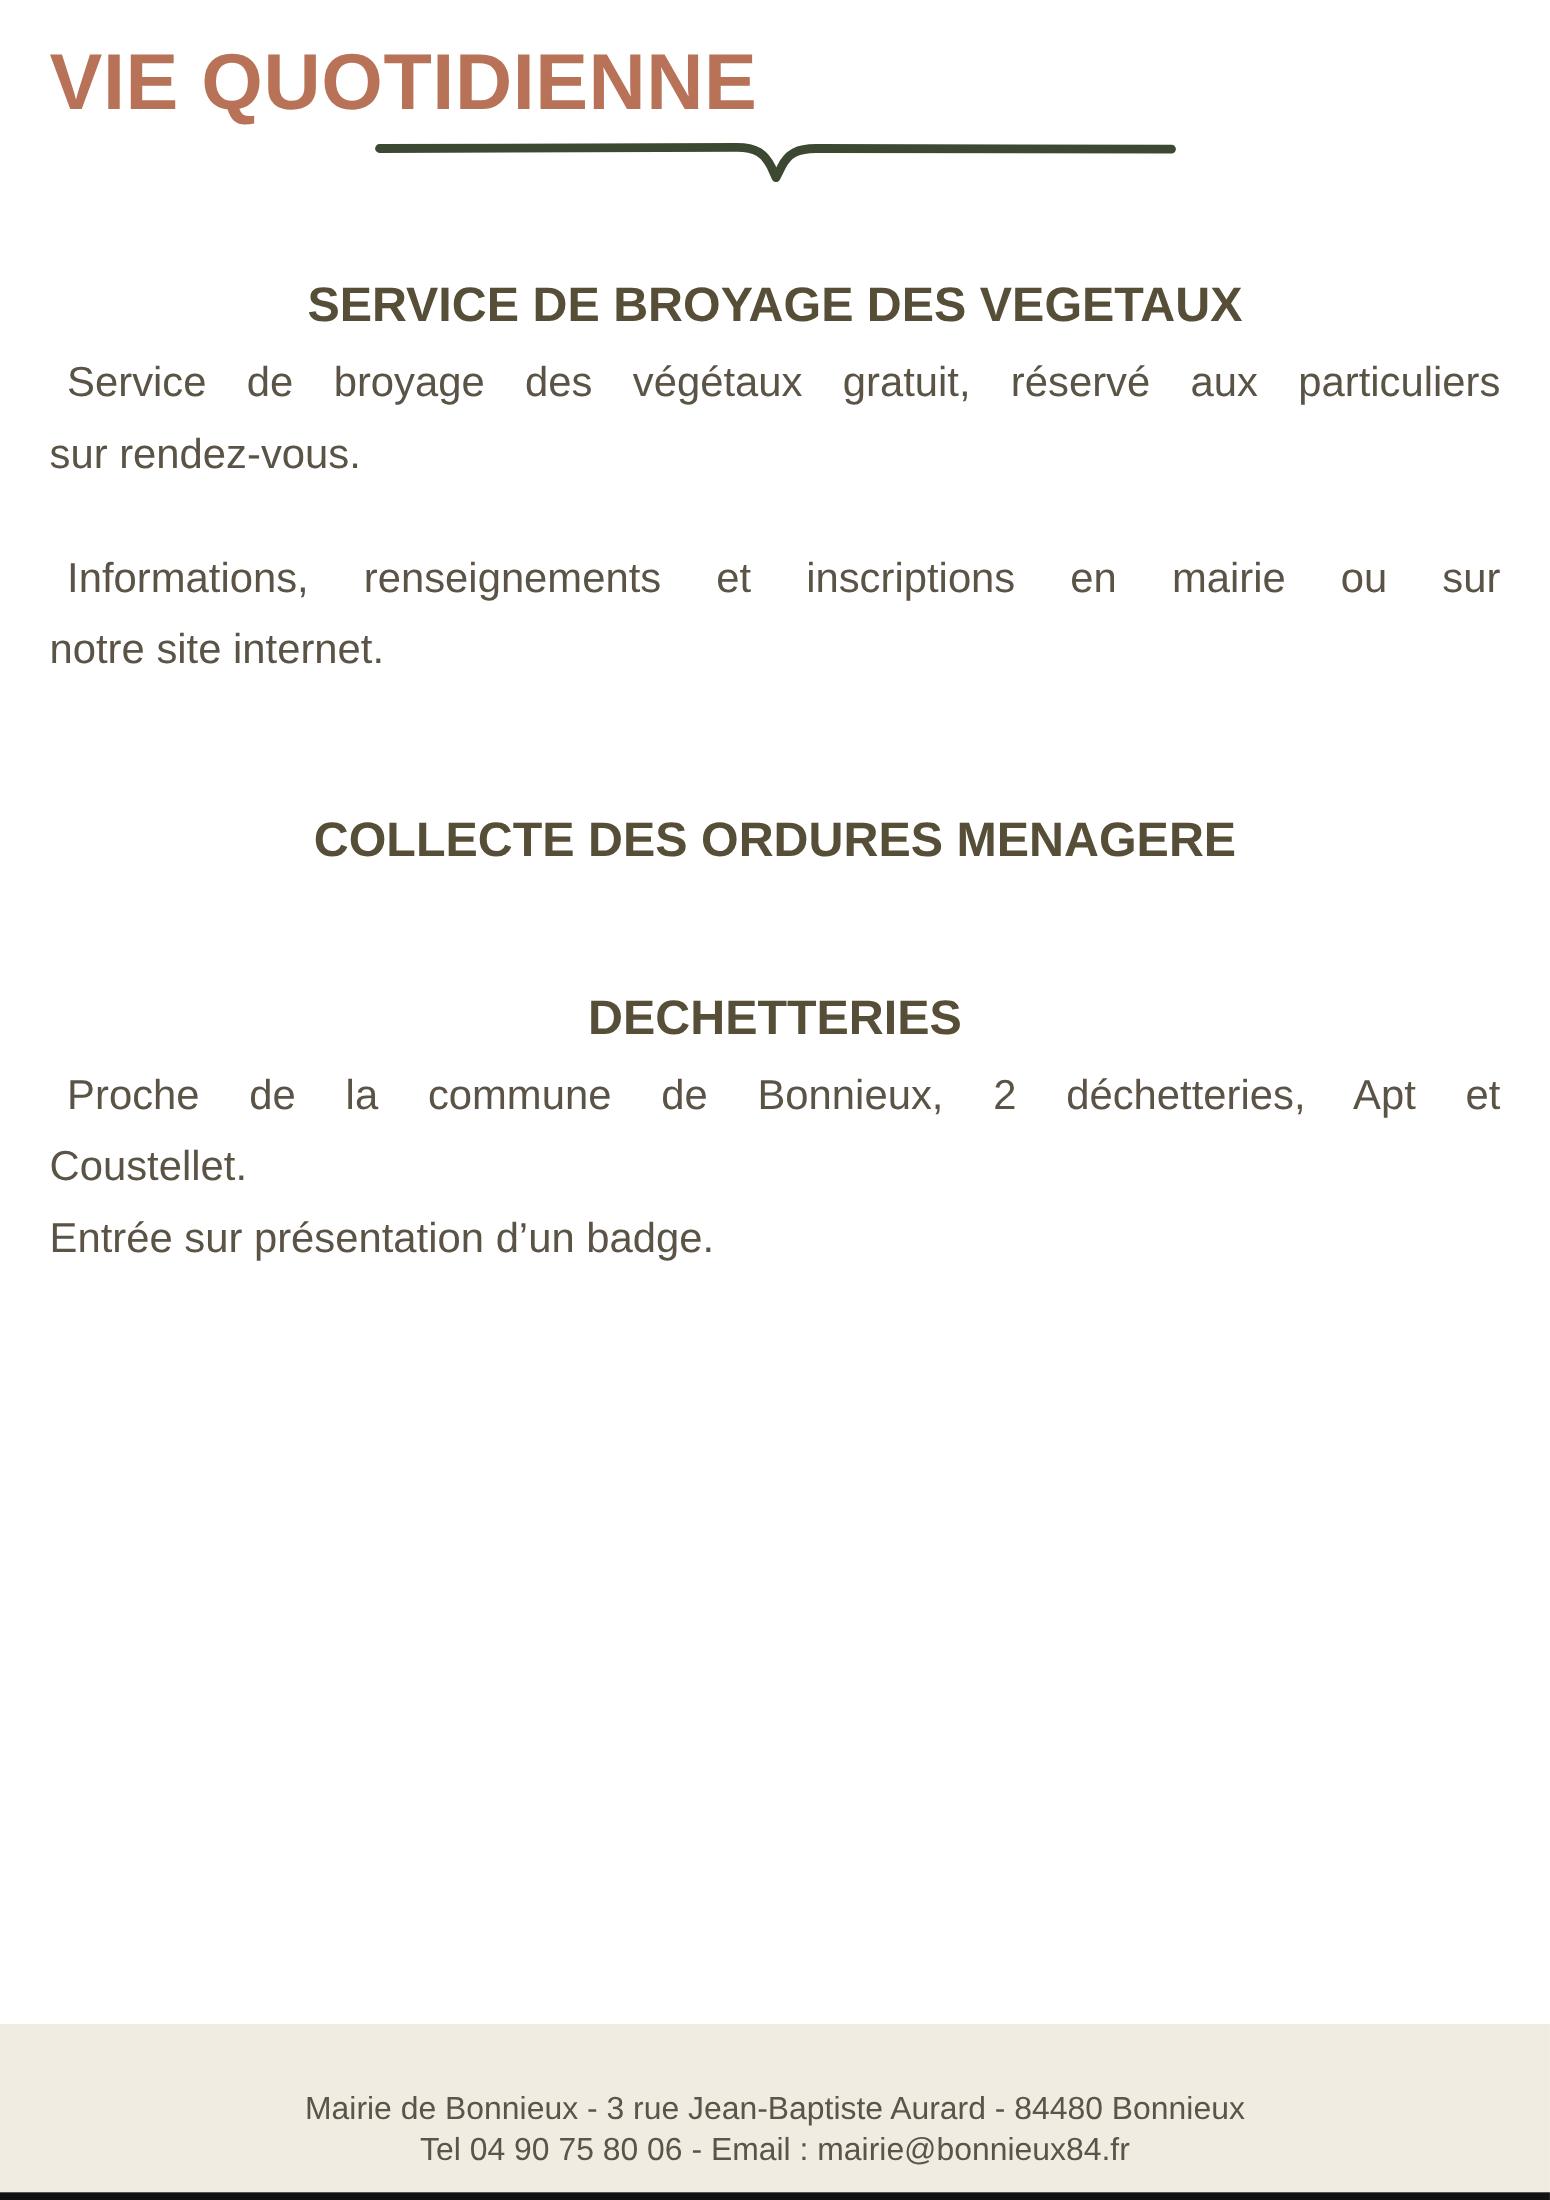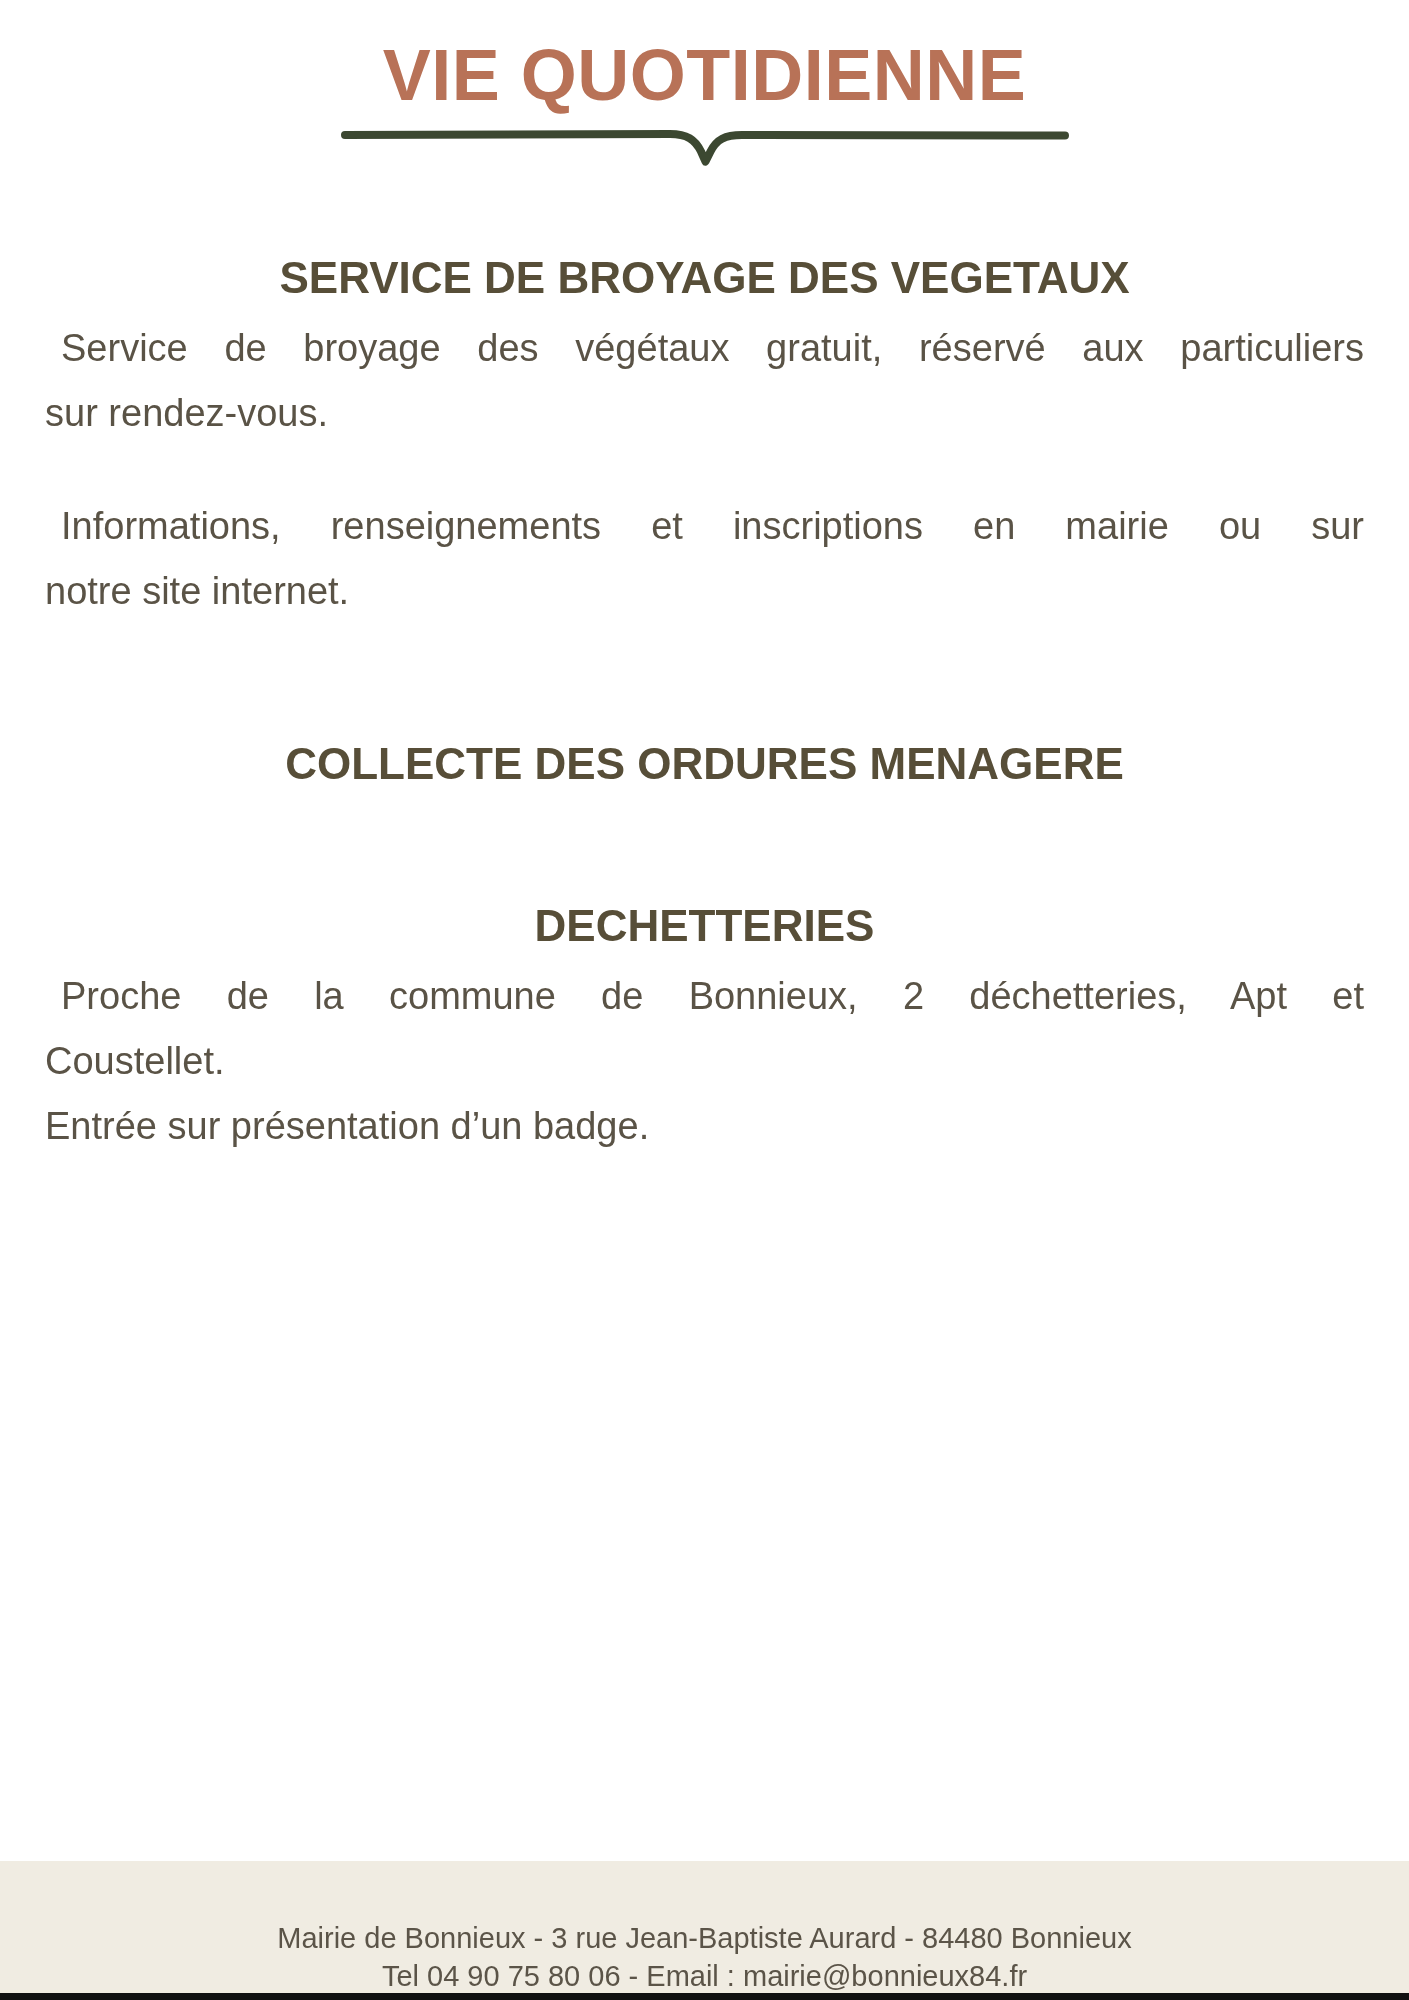--- a/index.html
+++ b/index.html
@@ -21,21 +21,20 @@
     display: flex;
     flex-direction: column;
     overflow: hidden;
   }
   main.content {
     flex: 1 1 auto;
     padding: 0 45px;
   }
   .title {
     margin-top: 34px;
-    text-align: center;
     font-size: 72px;
     line-height: 82px;
     font-weight: bold;
     letter-spacing: 0.5px;
     color: var(--title-color);
   }
   .flourish {
     display: block;
     margin: 10px auto 0 auto;
     width: 730px;
@@ -59,21 +58,21 @@
     color: var(--body-color);
     text-align: left;
   }
   .line.just {
     text-align: justify;
     text-align-last: justify;
     margin-left: 16px;
   }
   footer.footer {
     flex: 0 0 auto;
-    height: 132px;
+    height: 153px;
     background: var(--footer-bg);
     text-align: center;
     padding-top: 58px;
     color: var(--footer-text);
   }
   .footer-line {
     font-size: 29px;
     line-height: 38px;
   }
   .bottombar {

